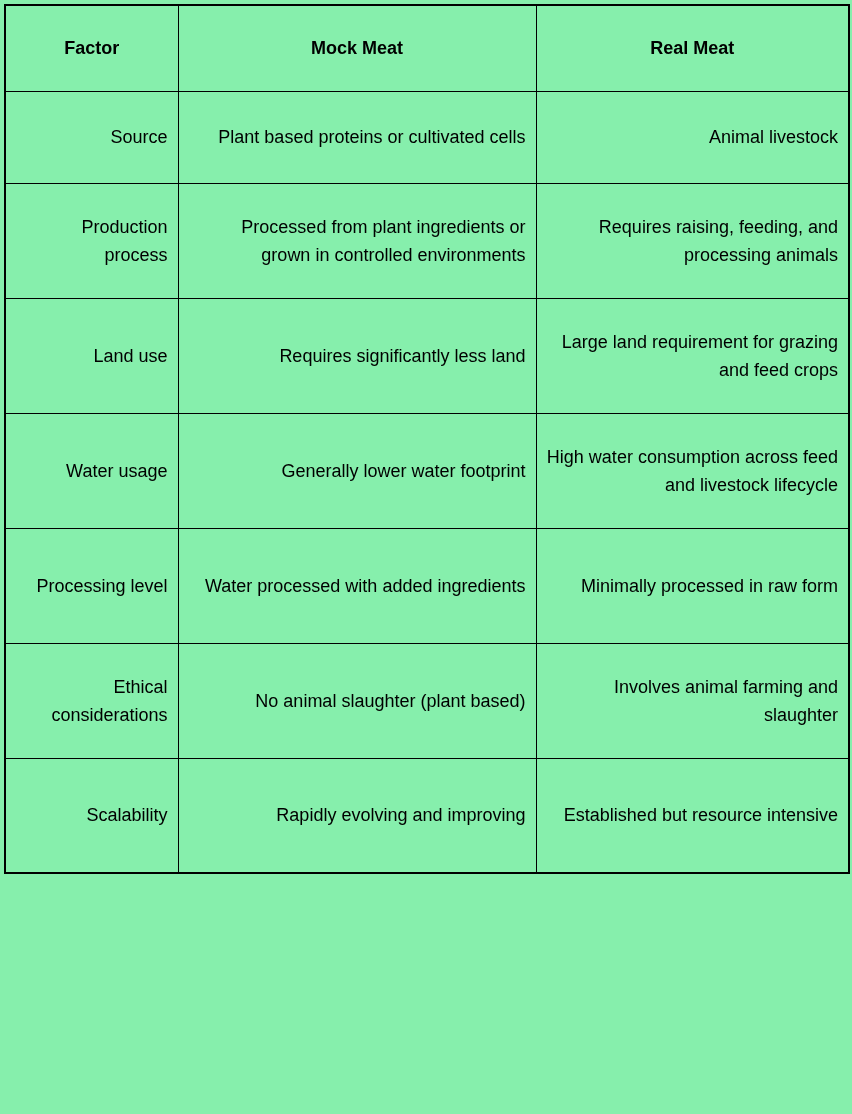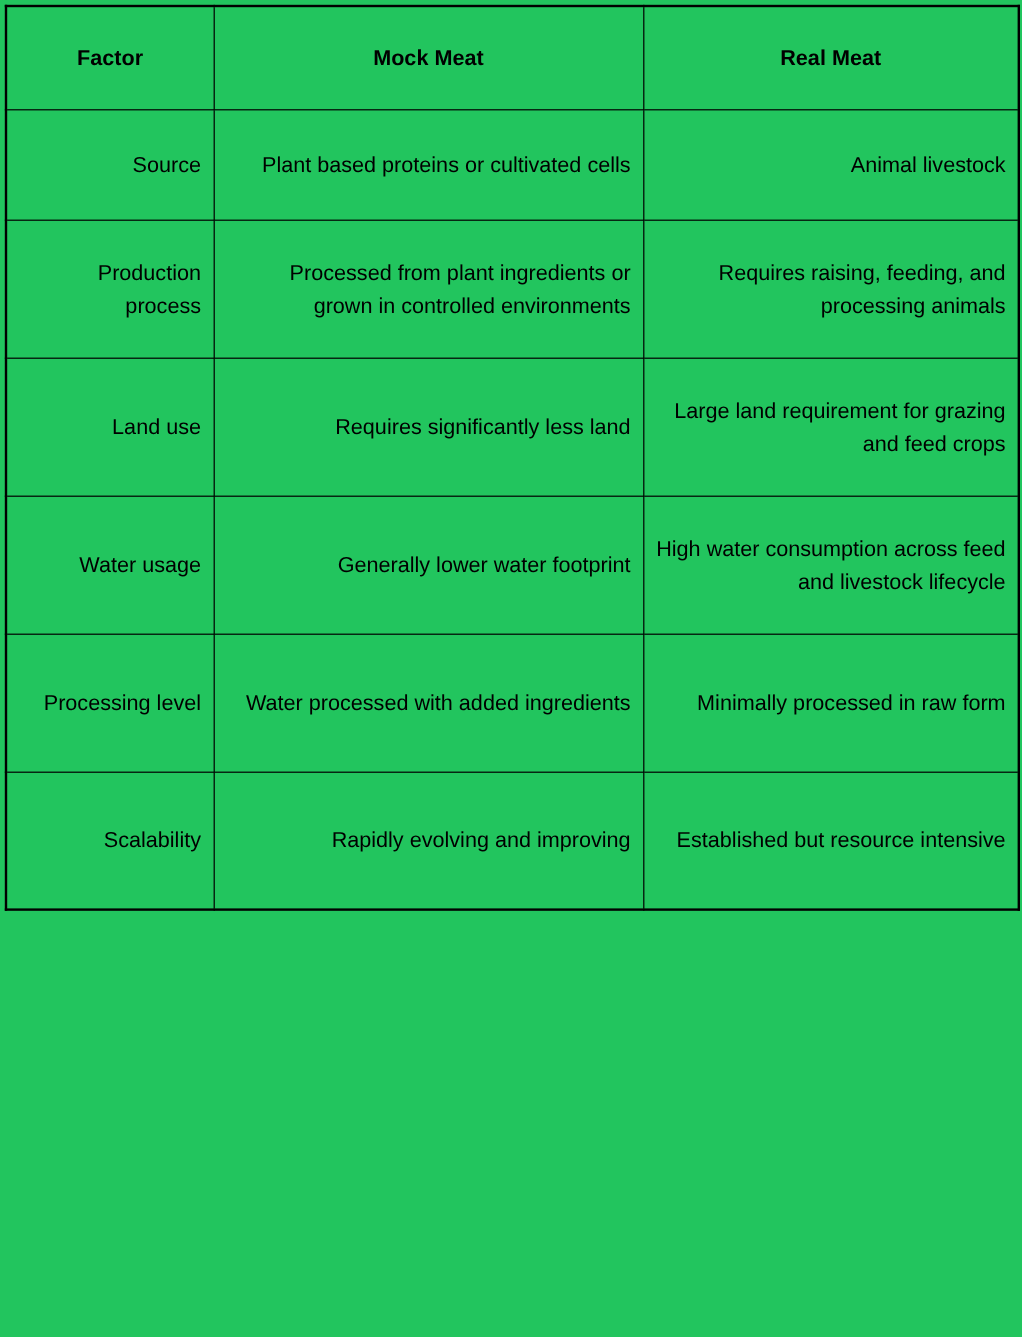--- a/index.html
+++ b/index.html
@@ -3,21 +3,21 @@
 <meta charset="utf-8">
 <style>
   html, body {
     margin: 0;
     padding: 0;
     background: #ffffff;
   }
   .page {
     width: 852px;
     height: 1114px;
-    background: #22c55e;
+    background: #86efac;
     box-sizing: border-box;
     padding: 4px 4px 0 4px;
     font-family: "Liberation Sans", "DejaVu Sans", sans-serif;
     color: #000000;
   }
   table.cmp {
     border-collapse: collapse;
     table-layout: fixed;
     width: 844px;
     border: 2px solid #000000;
@@ -85,19 +85,24 @@
         <td>Water usage</td>
         <td>Generally lower water footprint</td>
         <td>High water consumption across feed and livestock lifecycle</td>
       </tr>
       <tr class="row-std">
         <td>Processing level</td>
         <td>Water processed with added ingredients</td>
         <td>Minimally processed in raw form</td>
       </tr>
       <tr class="row-std">
+        <td>Ethical considerations</td>
+        <td>No animal slaughter (plant based)</td>
+        <td>Involves animal farming and slaughter</td>
+      </tr>
+      <tr class="row-std">
         <td>Scalability</td>
         <td>Rapidly evolving and improving</td>
         <td>Established but resource intensive</td>
       </tr>
     </tbody>
   </table>
 </div>
 
 </body></html>

